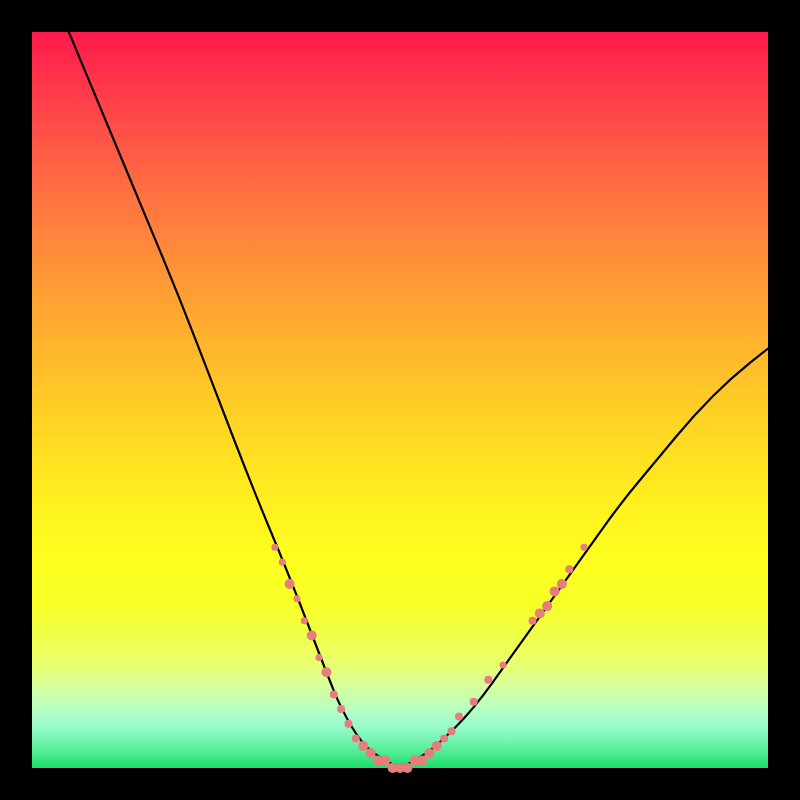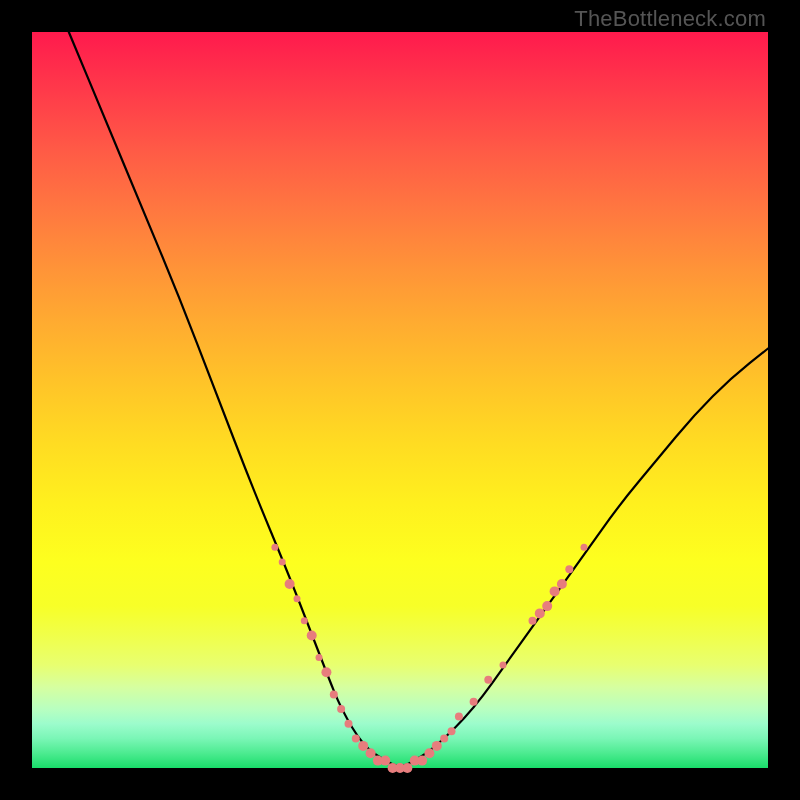--- a/index.html
+++ b/index.html
@@ -105,14 +105,13 @@
           <circle cx="500.5" cy="588.8" r="4.0" fill="#e77d7d"></circle>
           <circle cx="507.8" cy="581.4" r="5.0" fill="#e77d7d"></circle>
           <circle cx="515.2" cy="574.1" r="5.0" fill="#e77d7d"></circle>
           <circle cx="522.6" cy="559.4" r="5.0" fill="#e77d7d"></circle>
           <circle cx="529.9" cy="552.0" r="5.0" fill="#e77d7d"></circle>
           <circle cx="537.3" cy="537.3" r="4.0" fill="#e77d7d"></circle>
           <circle cx="552.0" cy="515.2" r="3.5" fill="#e77d7d"></circle>
         </g>
     </svg>
   </div>
-  <div class="attribution">TheBottleneck.com</div>
 </div>
 
 </body></html>

